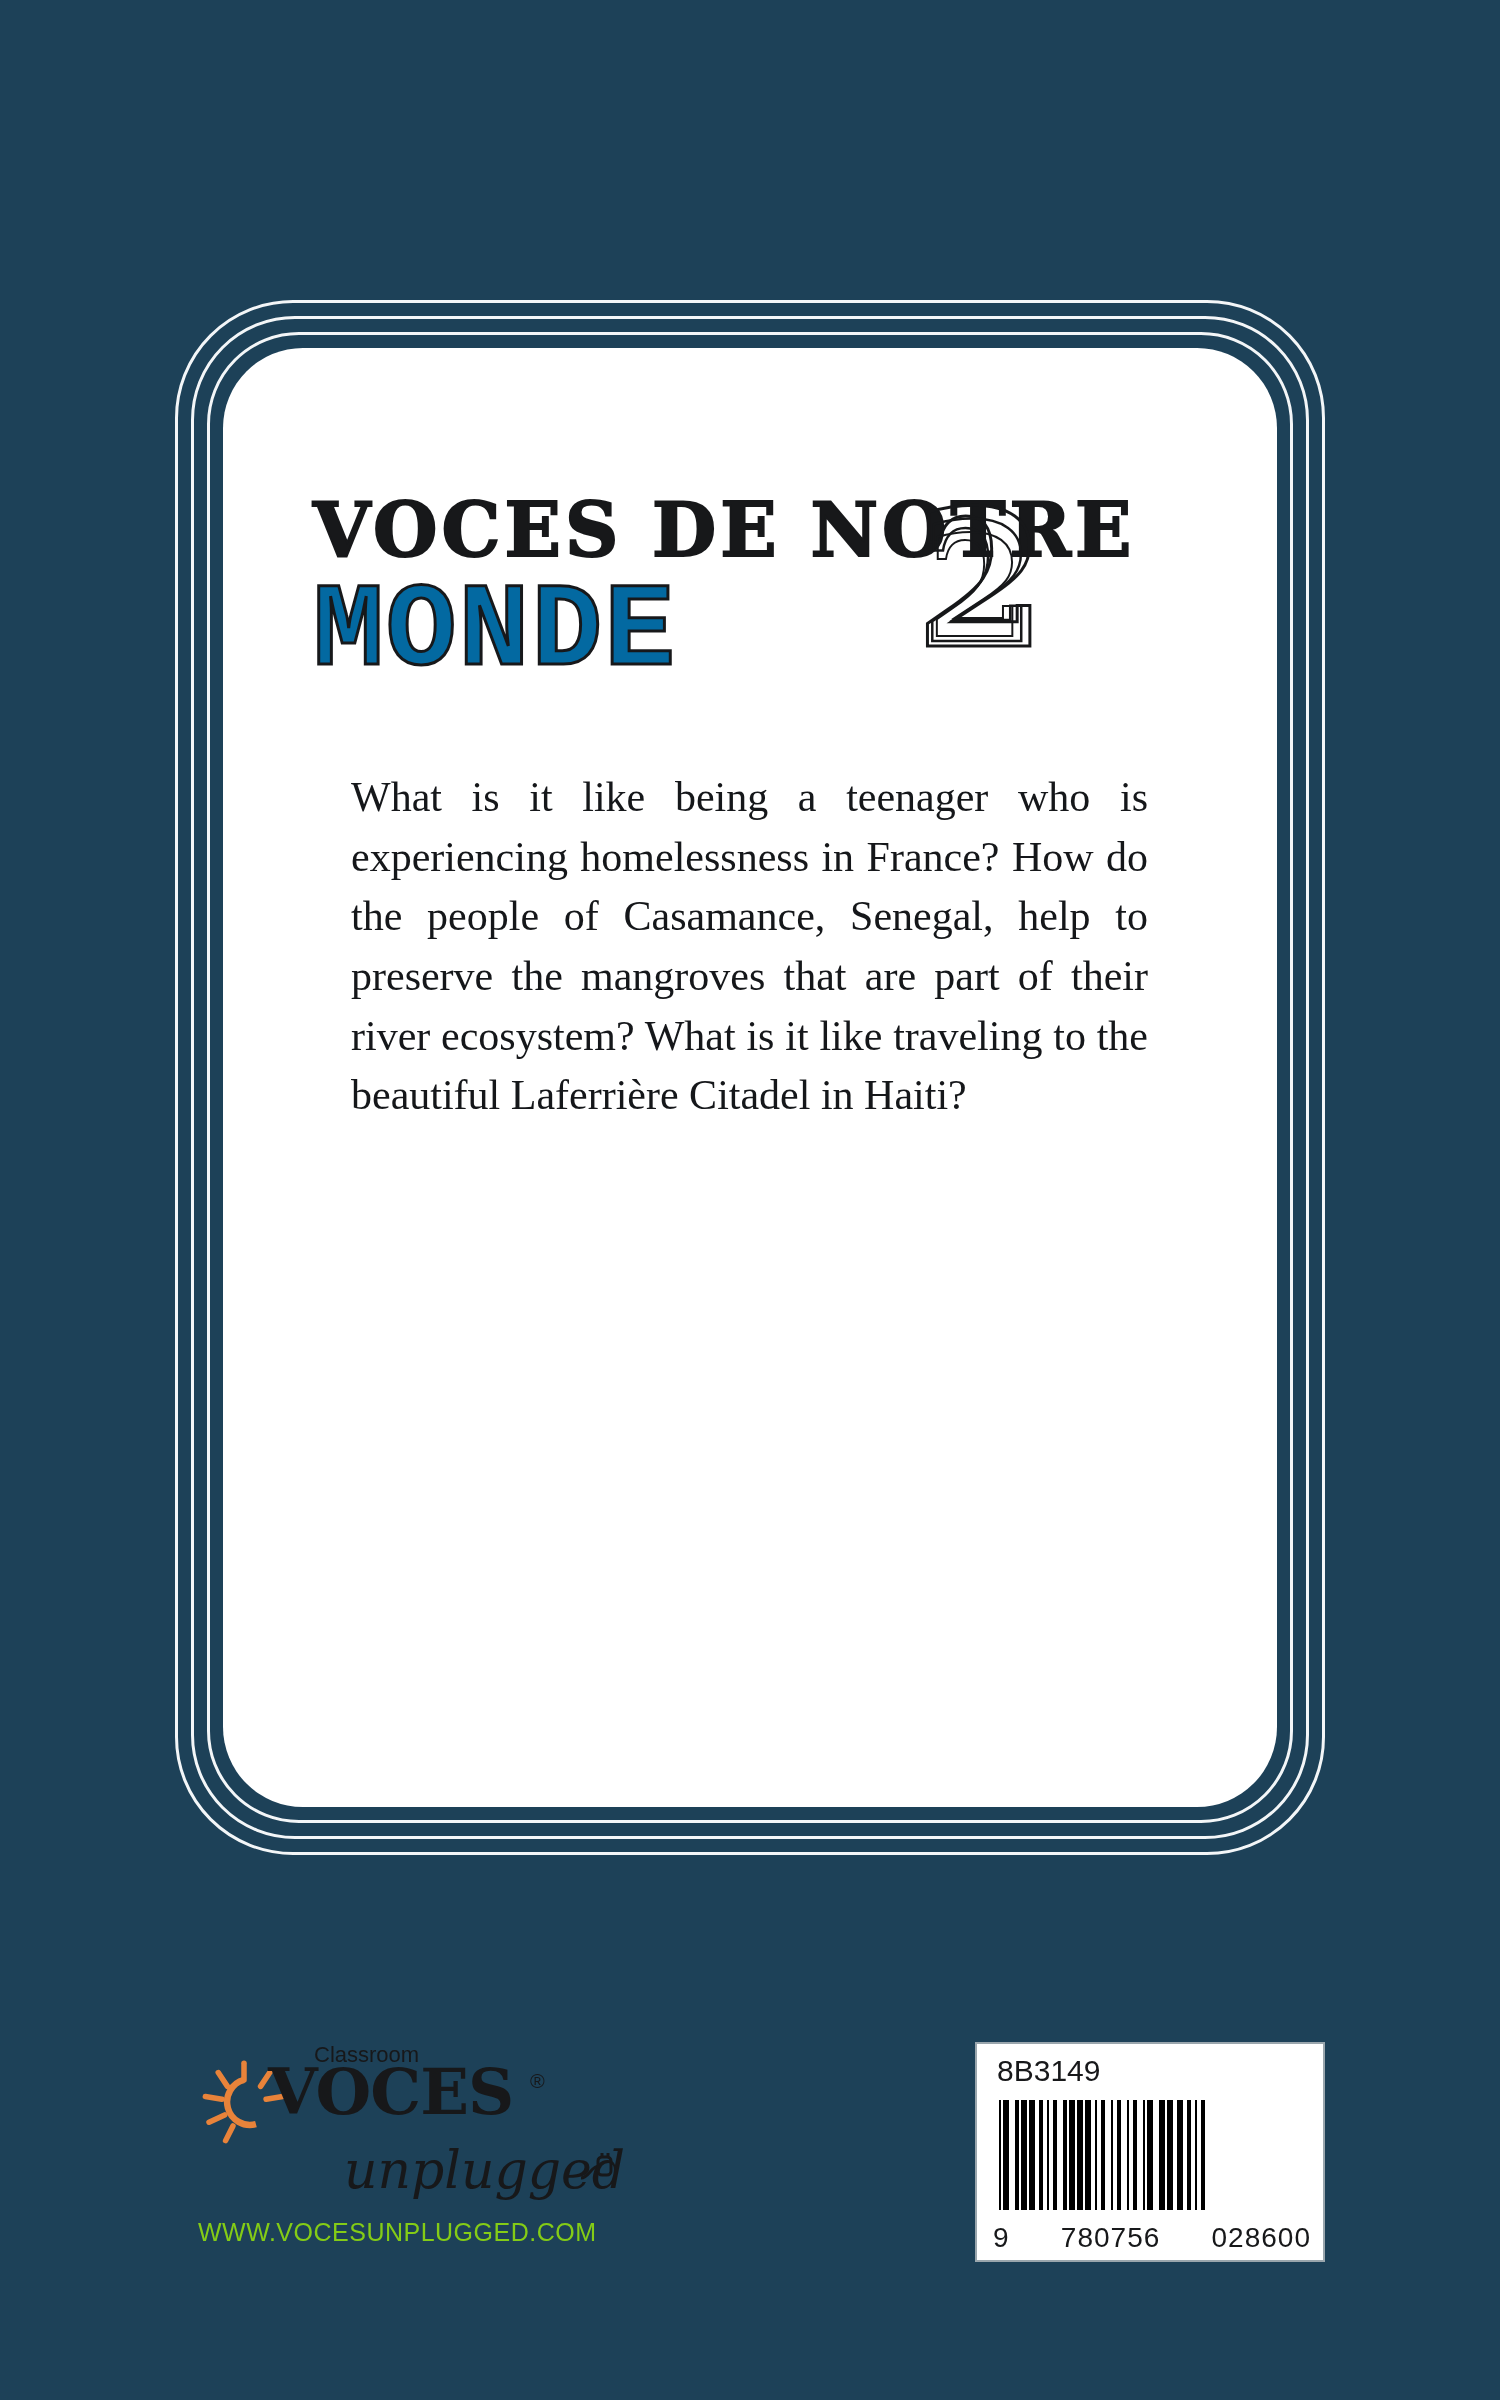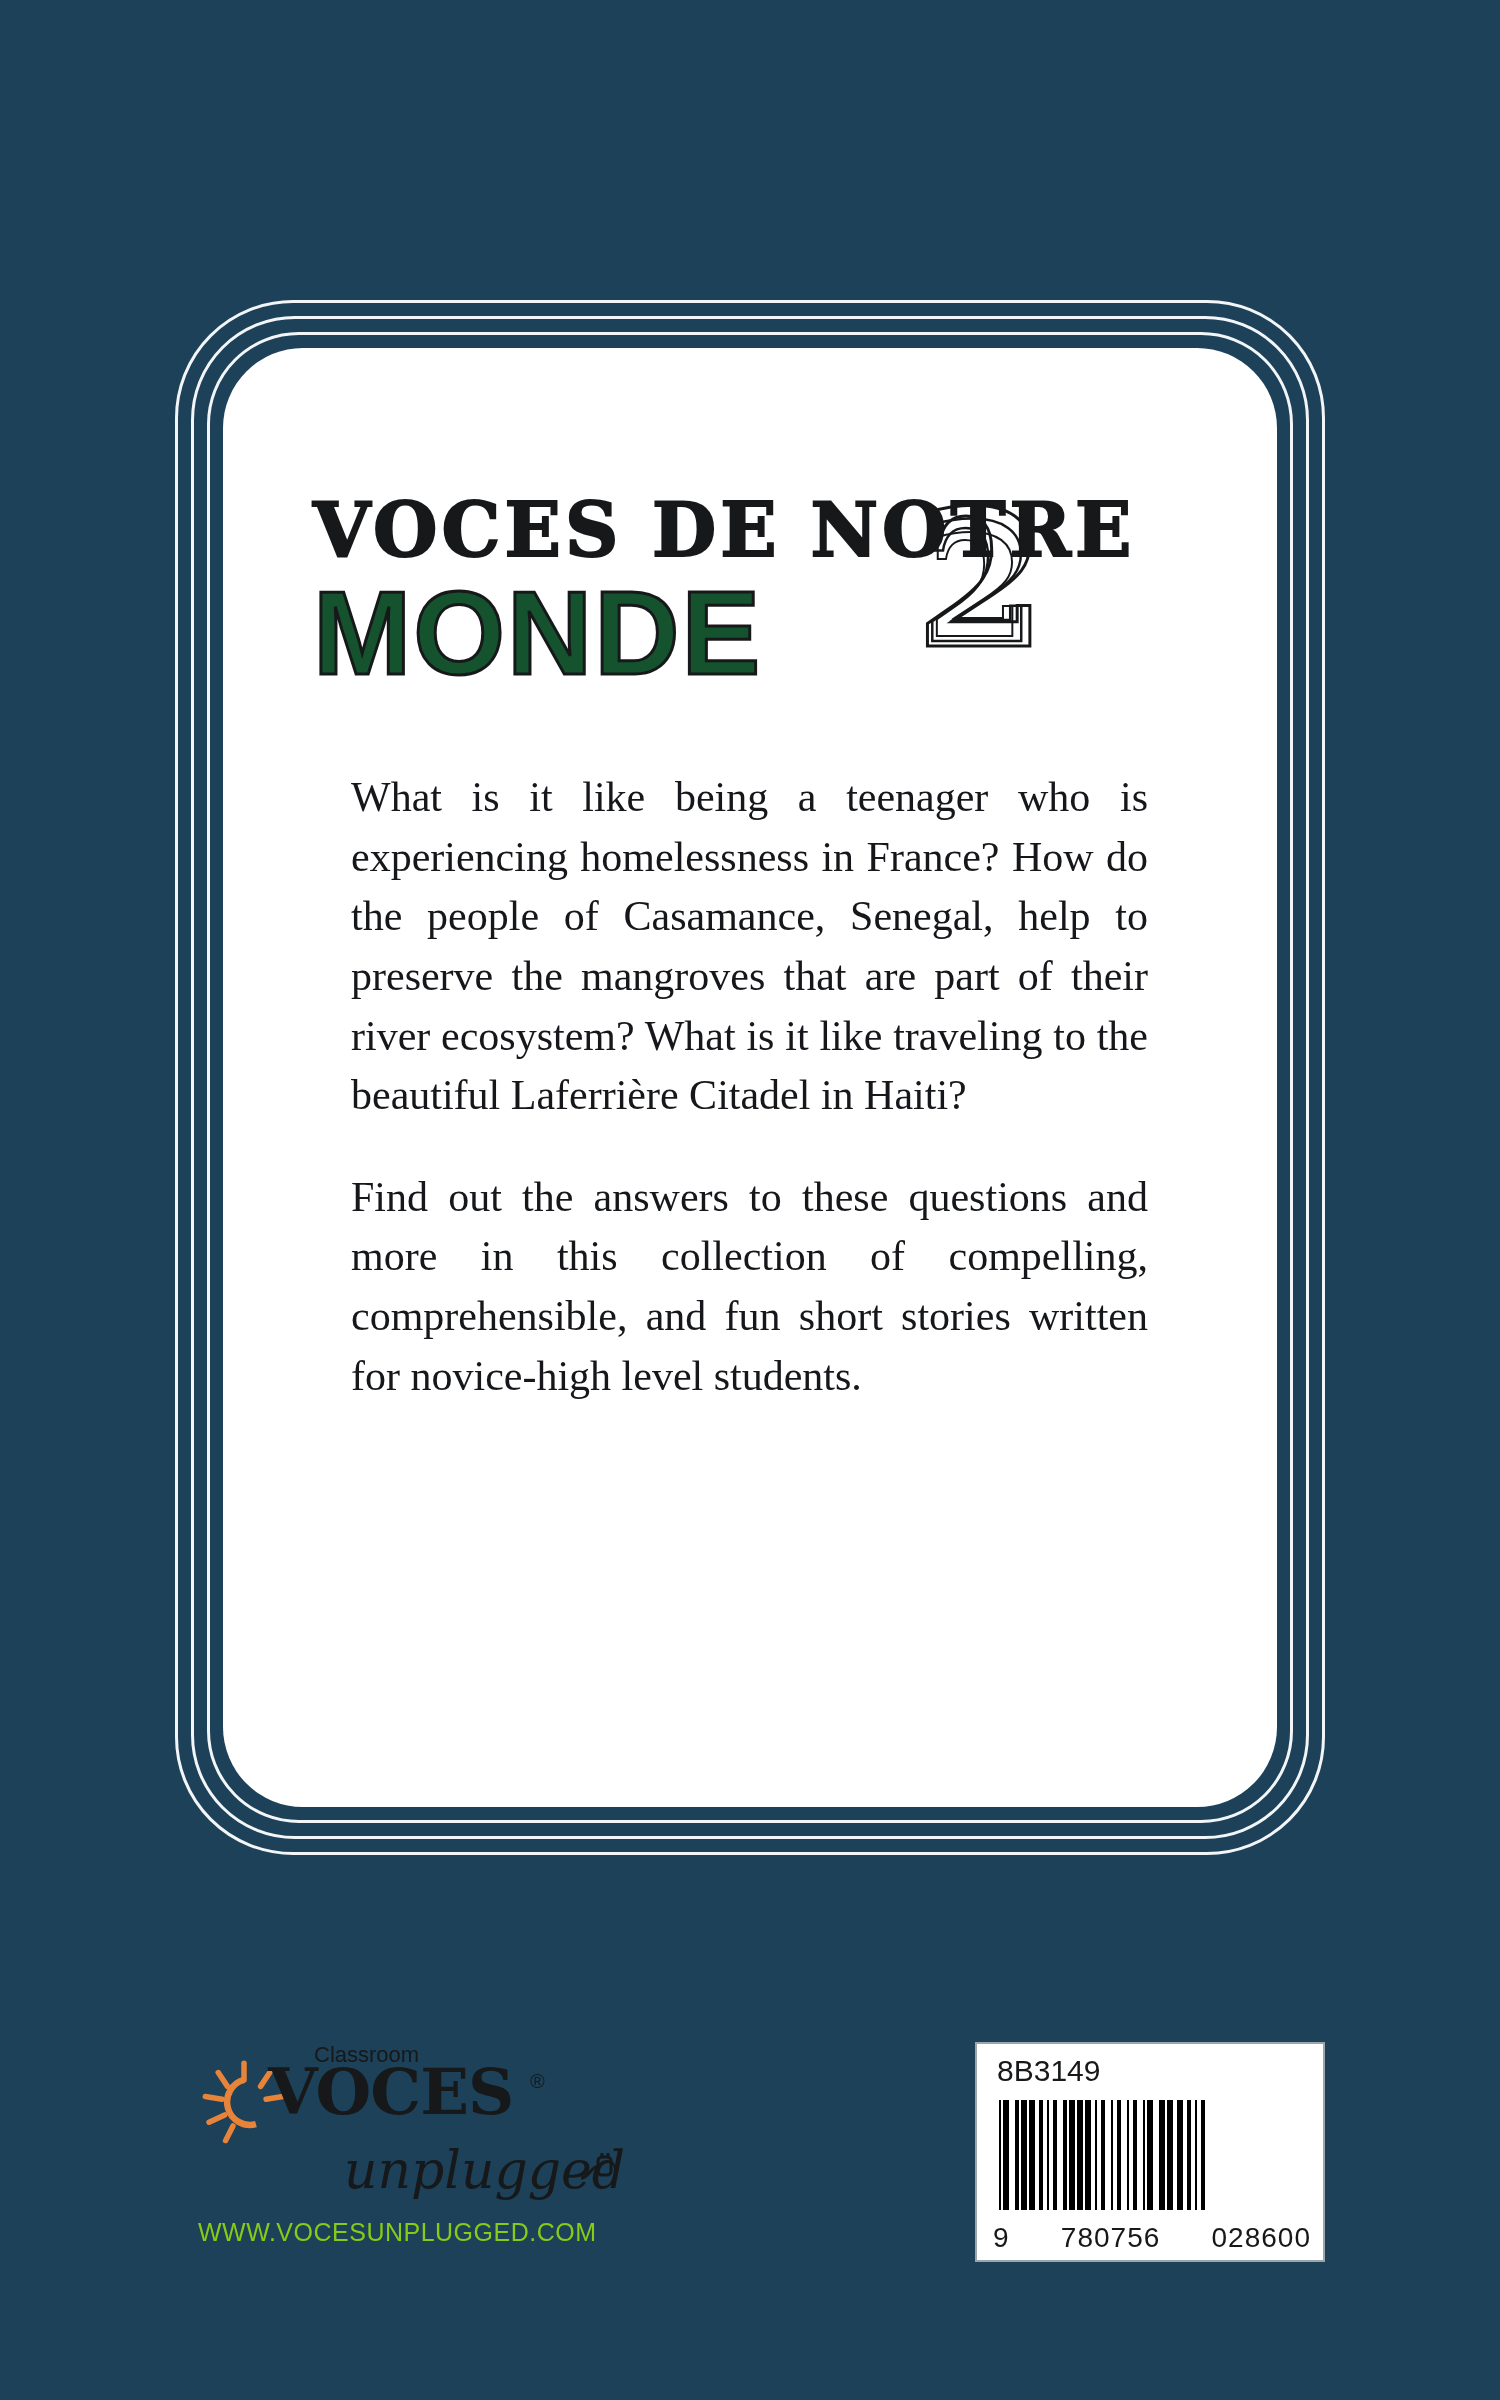--- a/index.html
+++ b/index.html
@@ -77,25 +77,25 @@
     font-family: "DejaVu Serif", serif;
     font-weight: bold;
     font-size: 74px;
     letter-spacing: 4px;
     color: #17181a;
     line-height: 1;
     white-space: nowrap;
     -webkit-text-stroke: 2px #17181a;
   }
   .title-line2 {
-    font-family: Liberation Sans, sans-serif;
+    font-family: Liberation Mono, monospace;
     font-weight: bold;
     font-size: 118px;
     letter-spacing: 2px;
-    color: #14532d;
+    color: #0369a1;
     line-height: 1.02;
     margin-top: 6px;
     white-space: nowrap;
     -webkit-text-stroke: 3px #17181a;
   }
   .numeral {
     position: absolute;
     right: 146px;
     top: -8px;
     font-family: "DejaVu Serif", serif;
@@ -277,21 +277,20 @@
     <div class="title-block">
       <div class="title-line1">VOCES DE NOTRE</div>
       <div class="title-line2">MONDE</div>
       <div class="numeral">2</div>
       <div class="numeral-inner">2</div>
       <div class="numeral-inner2">2</div>
     </div>
 
     <div class="blurb">
       <p>What is it like being a teenager who is experiencing homelessness in France? How do the people of Casamance, Senegal, help to preserve the mangroves that are part of their river ecosystem? What is it like traveling to the beautiful Laferrière Citadel in Haiti?</p>
-      <p>Find out the answers to these questions and more in this collection of compelling, comprehensible, and fun short stories written for novice-high level students.</p>
     </div>
 
   </div>
 
   <div class="logo-area">
     <svg class="sun" viewBox="0 0 100 100">
       <g stroke="#e8833a" stroke-width="6" stroke-linecap="round">
         <line x1="50" y1="8" x2="50" y2="26"></line>
         <line x1="22" y1="18" x2="32" y2="33"></line>
         <line x1="8" y1="44" x2="26" y2="47"></line>

